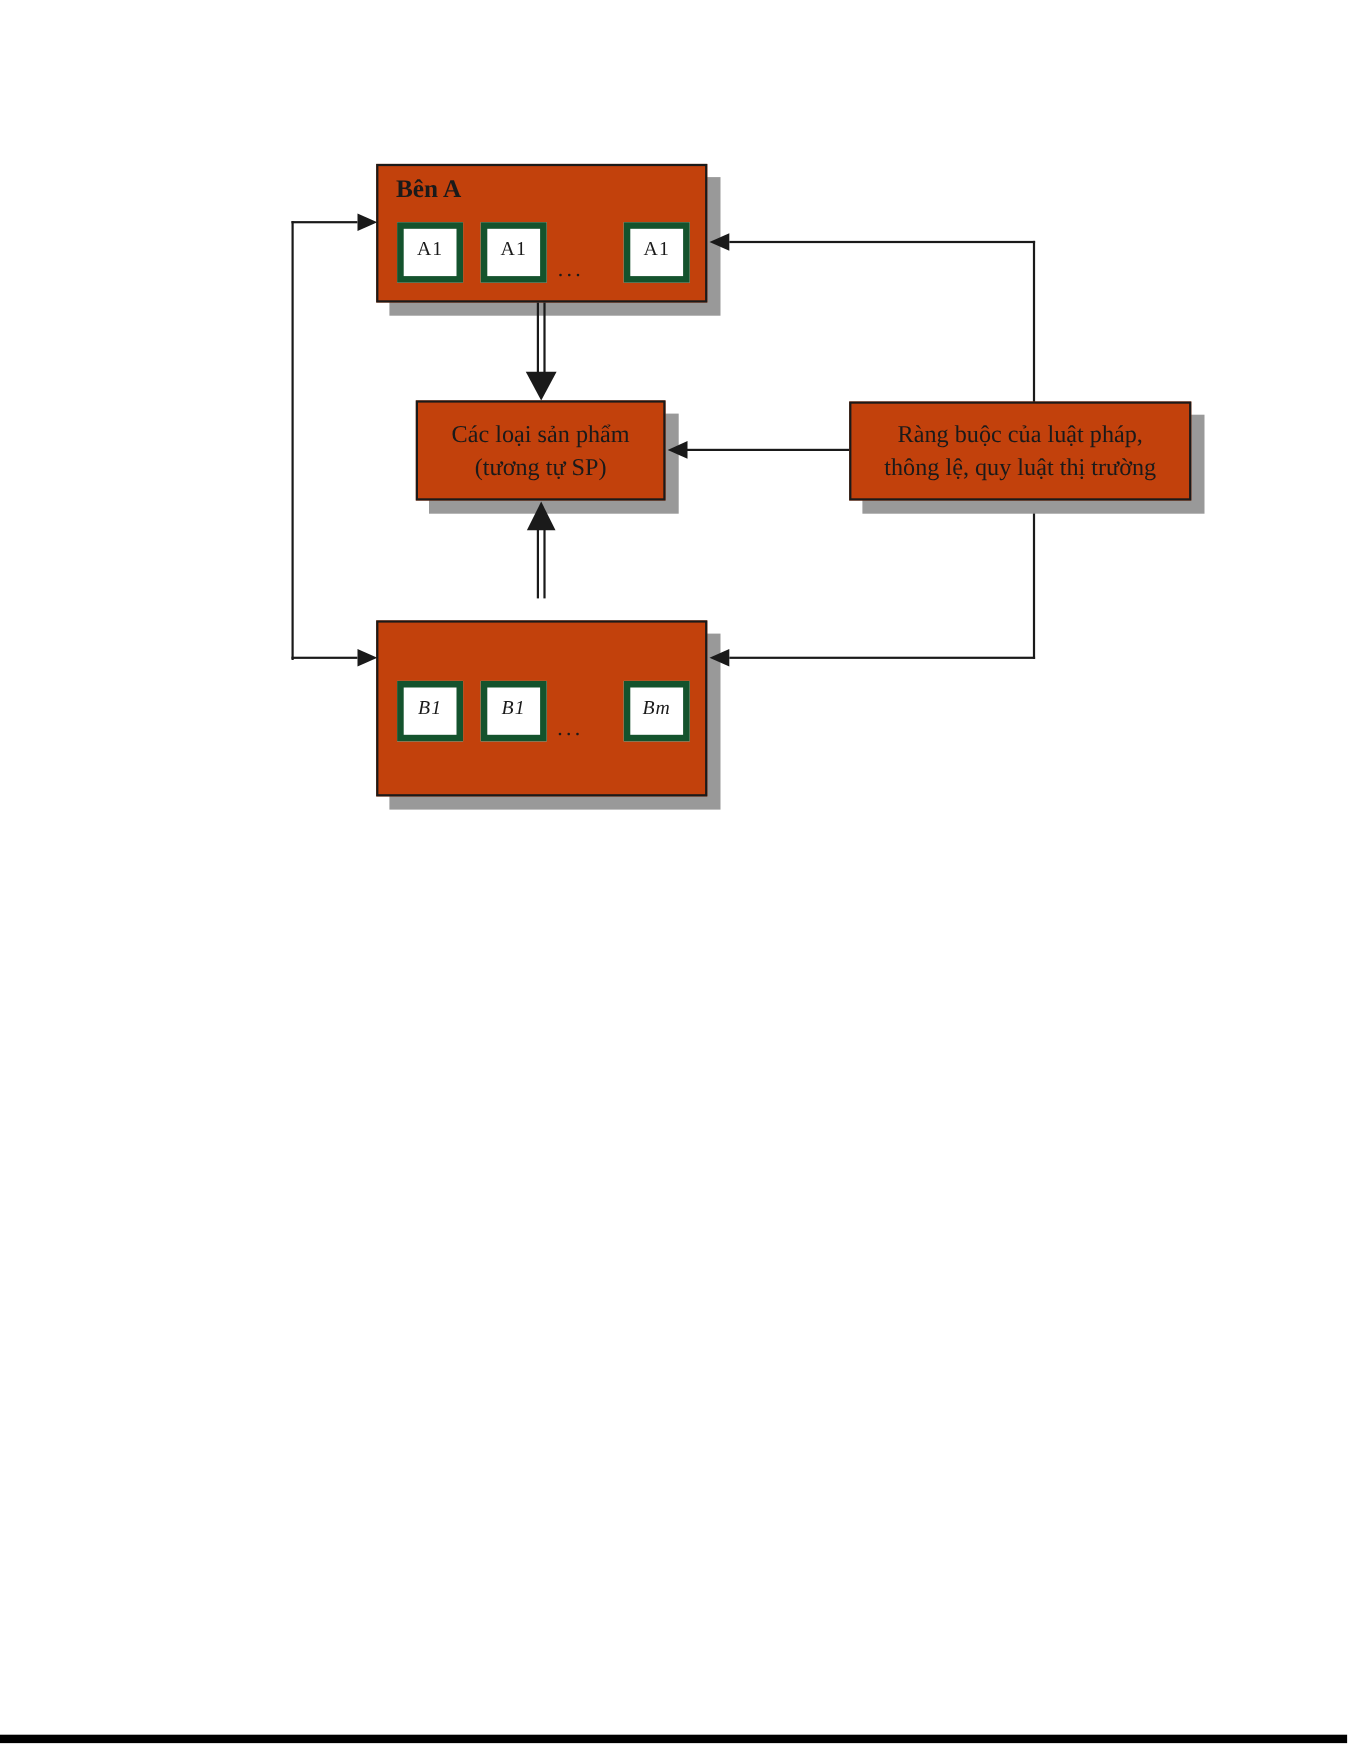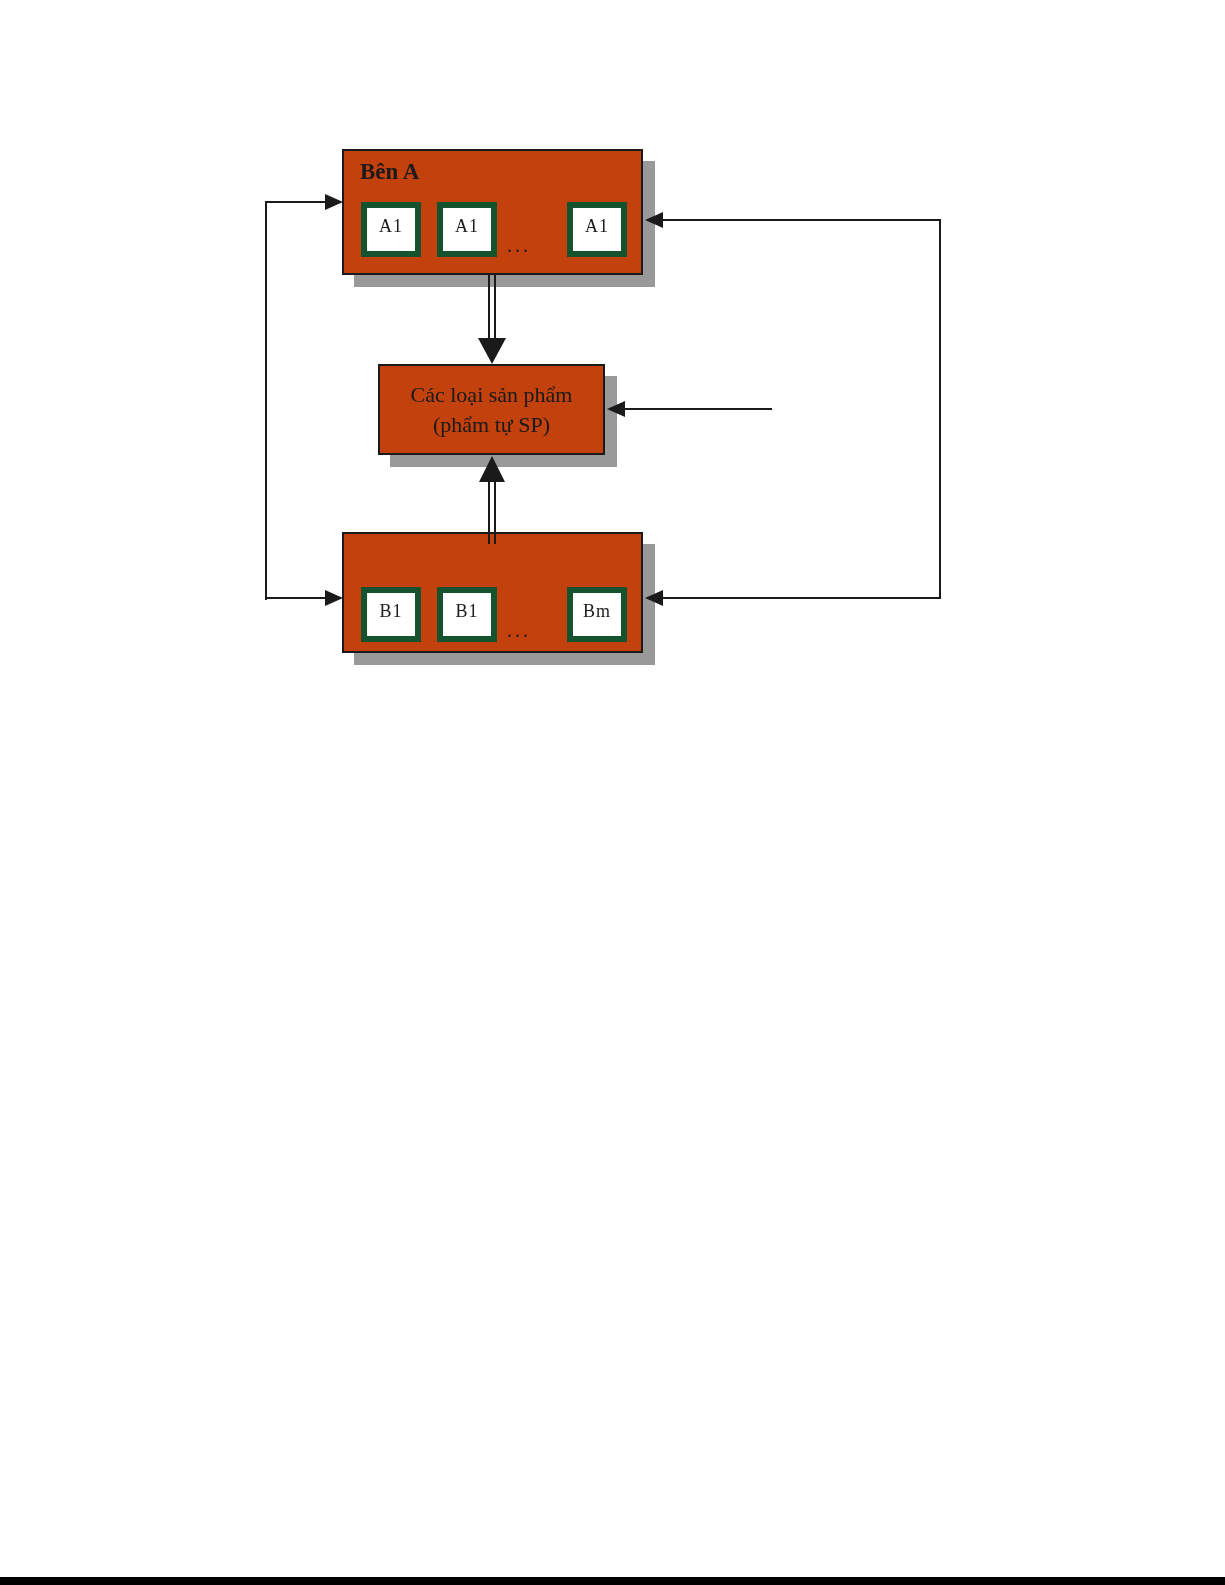--- a/index.html
+++ b/index.html
@@ -150,26 +150,32 @@
     <span class="box-title">Bên A</span>
     <div class="slot" style="left:17px; top:51px;">A1</div>
     <div class="slot" style="left:93px; top:51px;">A1</div>
     <div class="slot" style="left:223px; top:51px;">A1</div>
     <span class="ellipsis" style="left:163px; top:84px;">...</span>
   </div>
 
   <div class="box" style="left:378px; top:364px; width:227px; height:91px;">
     <div class="center-text">
       <span>Các loại sản phẩm</span>
-      <span>(phẩm tự SP)</span>
+      <span>(tương tự SP)</span>
     </div>
   </div>
 
+  <div class="box" style="left:772px; top:365px; width:311px; height:90px;">
+    <div class="center-text">
+      <span>Ràng buộc của luật pháp,</span>
+      <span>thông lệ, quy luật thị trường</span>
+    </div>
+  </div>
 
-  <div class="box" style="left:342px; top:532px; width:301px; height:121px;">
+  <div class="box" style="left:342px; top:564px; width:301px; height:160px;font-style:italic;">
     <div class="slot" style="left:17px; top:53px;">B1</div>
     <div class="slot" style="left:93px; top:53px;">B1</div>
     <div class="slot" style="left:223px; top:53px;">Bm</div>
     <span class="ellipsis" style="left:163px; top:86px;">...</span>
   </div>
 
 
   <div id="bottom-bar"></div>
 
 </div>

